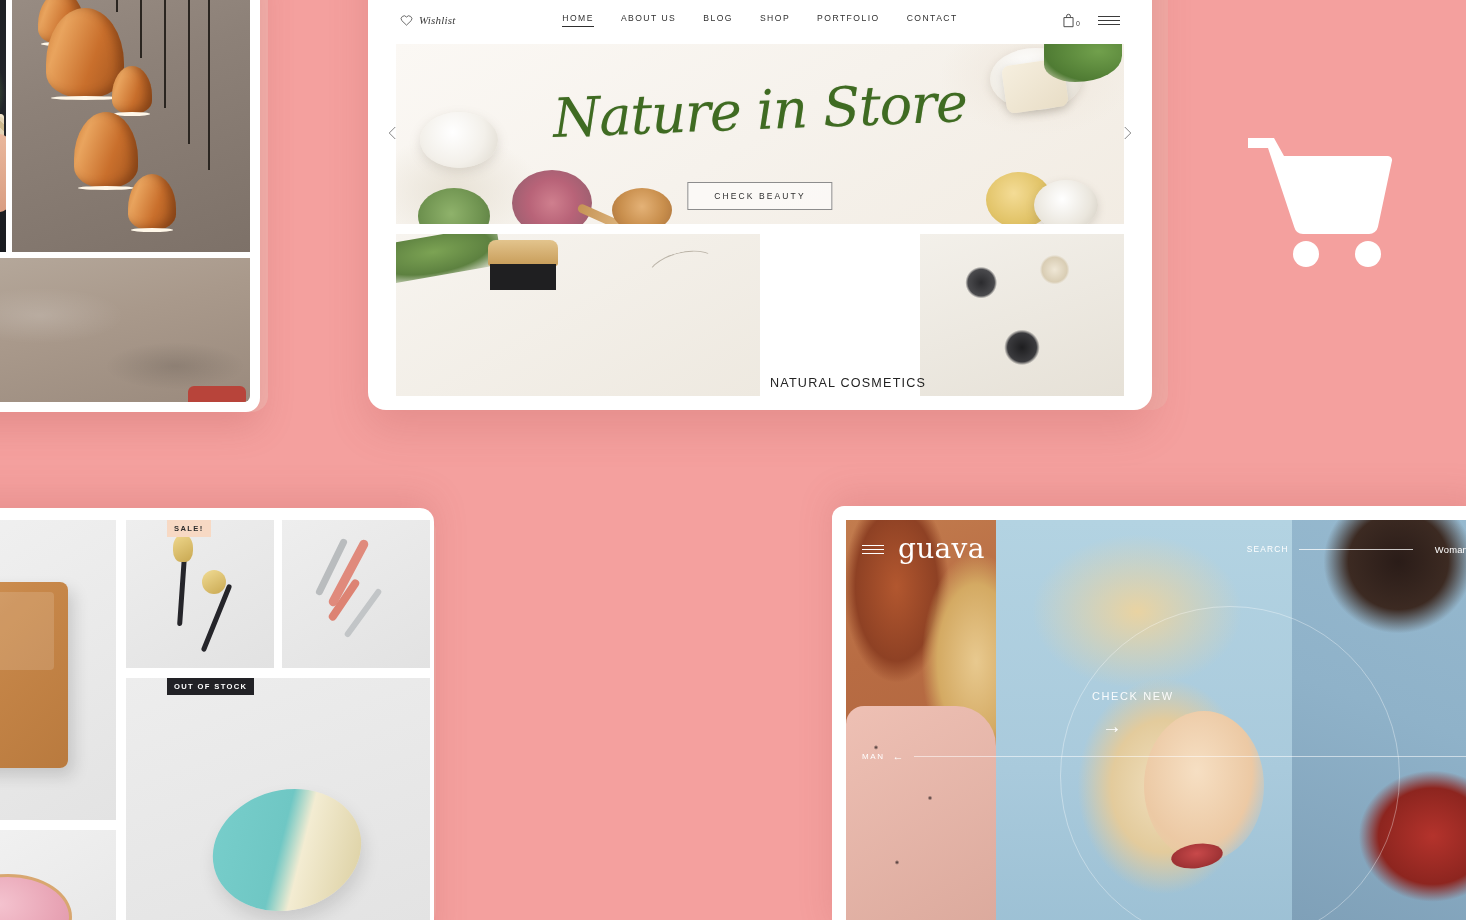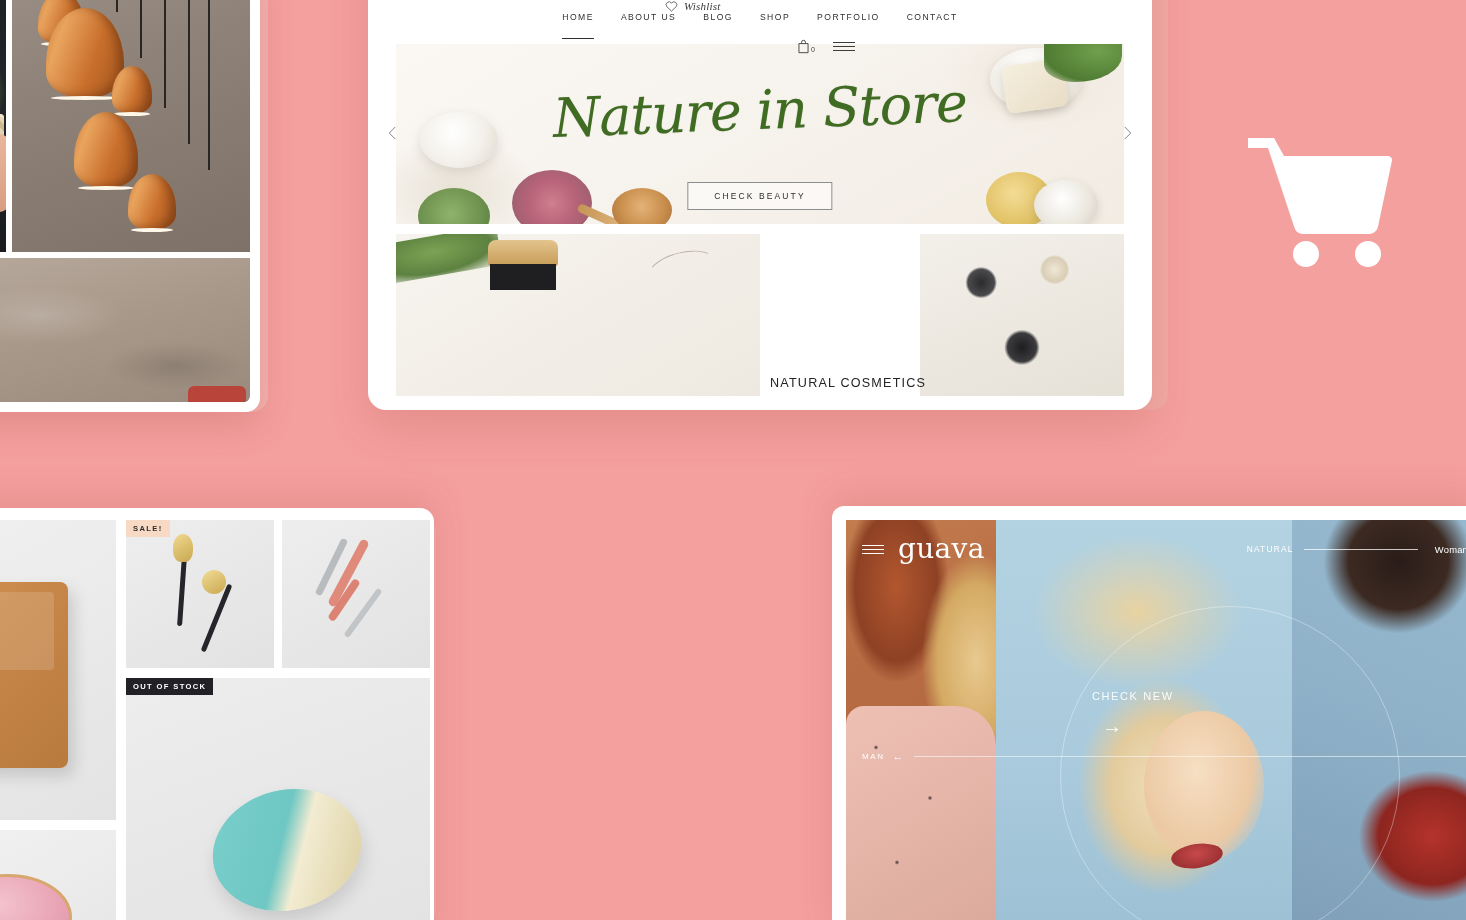--- a/index.html
+++ b/index.html
@@ -86,32 +86,31 @@
   }
   #tablet-screen {
     position: relative; width: 100%; height: 100%;
     background: #ffffff; border-radius: 6px; overflow: hidden;
   }
   
   #site-nav {
     position: absolute; left: 0; right: 0; top: 118px; height: 40px;
     display: flex; align-items: center; background:#fff; z-index: 5;
     padding: 0 18px;
-    flex-direction: column;
   }
   .wishlist { display:flex; align-items:center; gap:6px; width: 190px; }
   .heart-ico { width: 13px; height: 12px; display:block; }
   .wishlist-label {
     font-family: "Liberation Serif", serif; font-style: italic;
     font-size: 11px; color: #3b3b3b; letter-spacing:.2px;
   }
   #nav-links { display:flex; gap: 27px; flex: 1; justify-content:center; }
   .nav-link {
     font-size: 8.6px; letter-spacing: 1.45px; color: #2f2f2f;
-    text-transform: uppercase; padding-bottom: 16px; white-space: nowrap;
+    text-transform: uppercase; padding-bottom: 3px; white-space: nowrap;
   }
   .nav-link.active { border-bottom: 1px solid #2f2f2f; }
   #nav-right { width: 190px; display:flex; align-items:center; justify-content:flex-end; gap: 18px; }
   .bag-wrap { position: relative; display:flex; align-items:flex-end; gap:1px; }
   .bag-count { font-size: 7px; color:#3b3b3b; line-height:1; padding-bottom:1px; }
   .hamb { display:flex; flex-direction:column; gap: 3px; width: 22px; }
   .hamb i { display:block; height:1px; background:#3b3b3b; }
 
   
   #hero {
@@ -260,21 +259,21 @@
     position:absolute; left: 86px; top: 112px; width: 150px; height: 120px;
     background: linear-gradient(118deg,#79cfcc 0%, #6fc7c4 46%, #f3ecd2 58%, #d8cb9a 100%);
     border-radius: 50%;
     transform: rotate(-14deg);
     box-shadow: 0 10px 18px rgba(0,0,0,.12);
   }
   .util { position:absolute; border-radius: 3px; }
   .badge {
     position:absolute; z-index: 4;
     font-size: 7.6px; letter-spacing: 1.35px; font-weight: 700;
-    padding: 4px 7px; white-space:nowrap;
+    padding: 4px 7px; white-space:nowrap;margin-left:41px;
   }
   #badge-sale { left: 0; top: 0; background:#f7d9c4; color:#2e2e2e; }
   #badge-oos  { left: 0; top: 0; background:#222226; color:#ffffff; }
 
   
   #guava-card {
     position:absolute; left: 832px; top: 506px;
     width: 650px; height: 430px;
     background:#ffffff; border-radius: 12px; padding: 14px 0 0 14px;
     box-shadow: 0 -10px 34px rgba(170,70,70,.18);
@@ -541,21 +540,21 @@
       <div id="g-ring"></div>
 
       <div id="guava-topbar">
         <div class="hamb">
           <i></i>
             <i></i>
             <i></i>
         </div>
         <div id="guava-logo">guava</div>
         <div id="guava-search">
-          <span id="guava-search-label">NATURAL</span>
+          <span id="guava-search-label">SEARCH</span>
           <span id="guava-search-line"></span>
         </div>
       </div>
       <div id="guava-woman">Woman</div>
 
       <div id="g-checknew">CHECK NEW</div>
 
       <div id="g-manrow">
         <span id="g-man-label">MAN</span>
         <span id="g-man-arrow">←</span>

